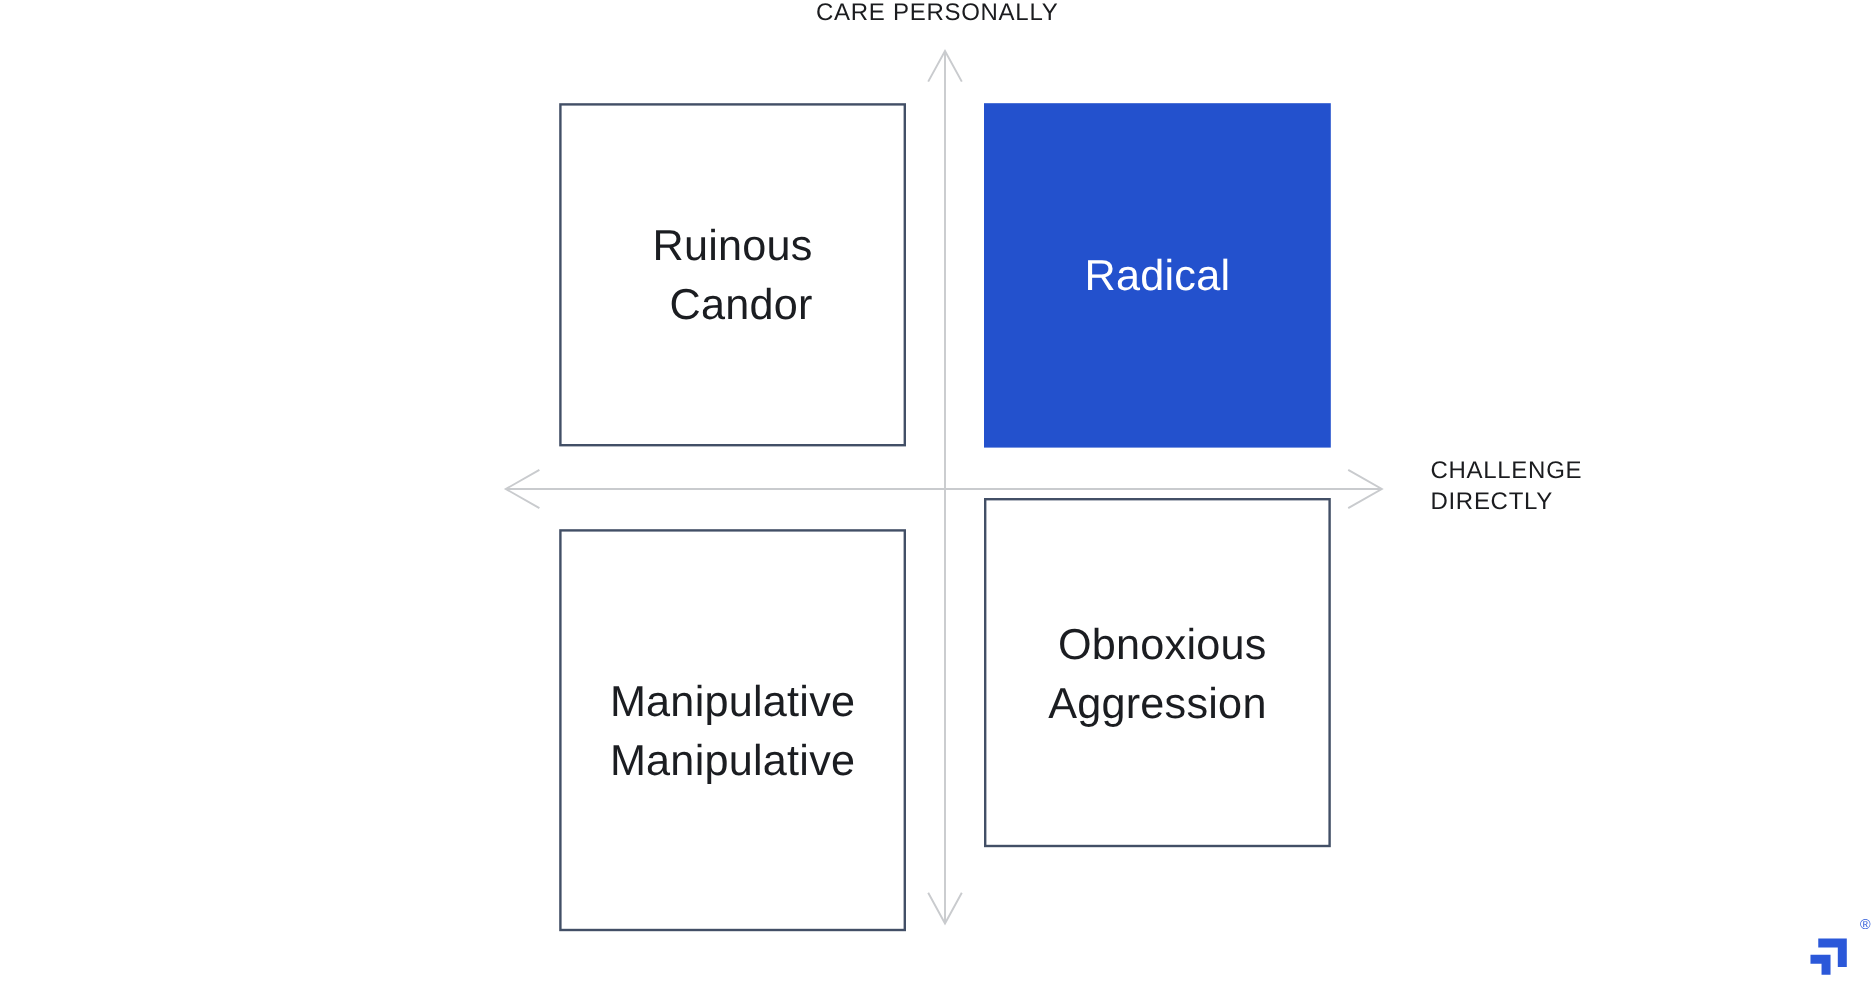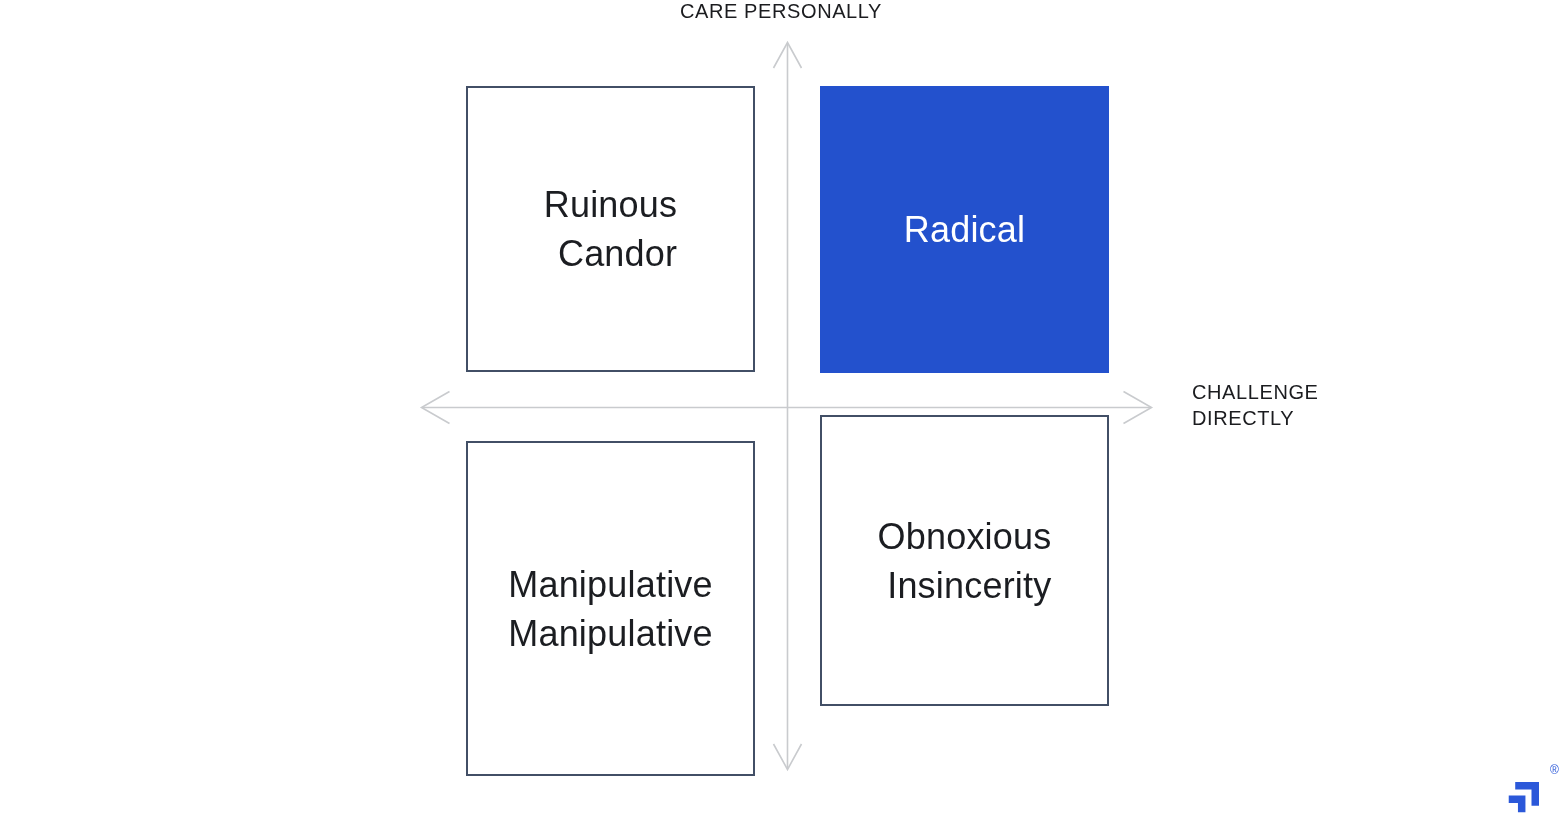--- a/index.html
+++ b/index.html
@@ -135,21 +135,21 @@
   <div class="quadrant quadrant--outline q-bl">
     <div class="quadrant-label">
       <span>Manipulative</span>
       <span>Manipulative</span>
     </div>
   </div>
 
   <div class="quadrant quadrant--outline q-br">
     <div class="quadrant-label">
       <span>Obnoxious</span>
-      <span>Insincerity</span>
+      <span>Aggression</span>
     </div>
   </div>
 
   <div class="logo">
     <svg class="logo-mark" viewBox="0 0 48 48" xmlns="http://www.w3.org/2000/svg">
       <g fill="none" stroke="#2b58d9" stroke-width="9">
         <path d="M7 27 L24 10 L41 27"></path>
         <path d="M13 44 L24 33 L35 44"></path>
       </g>
     </svg>

